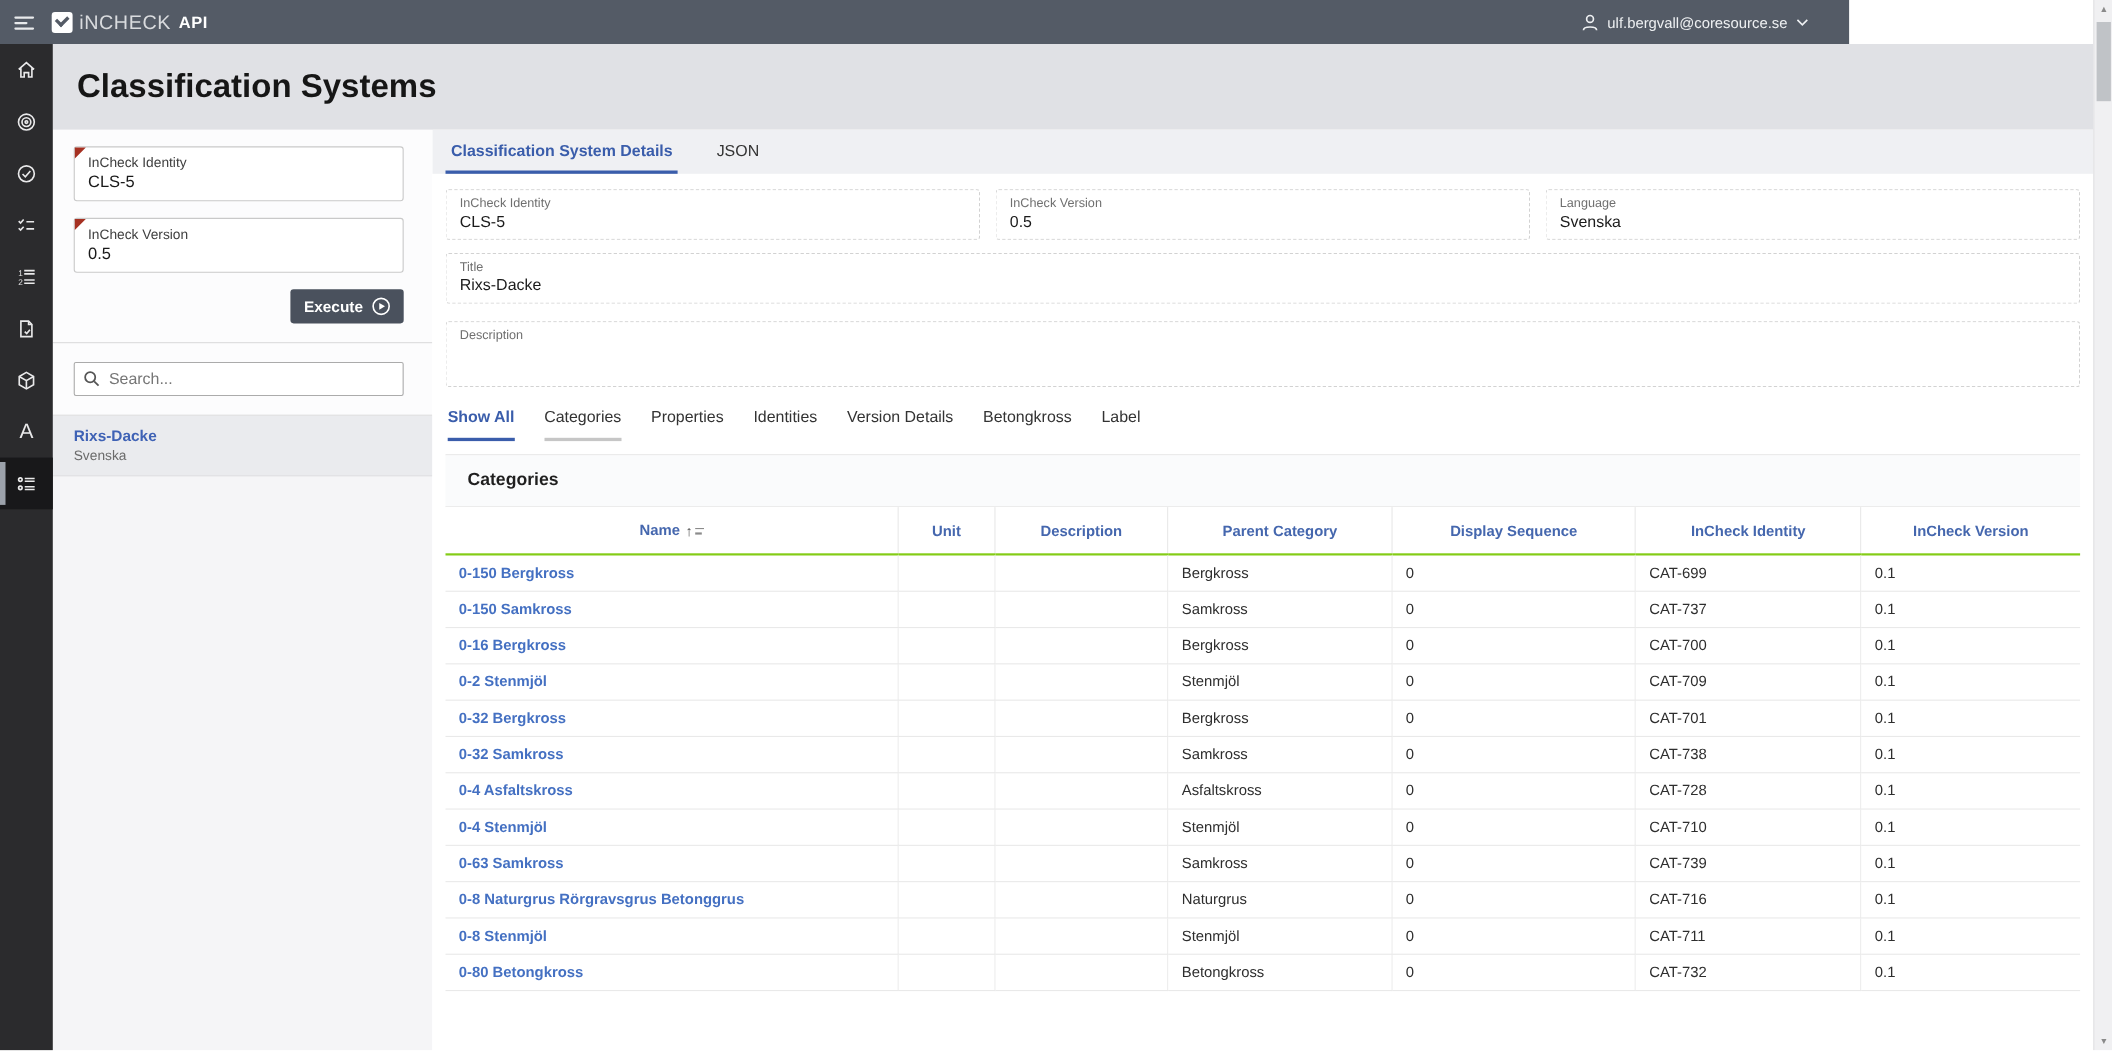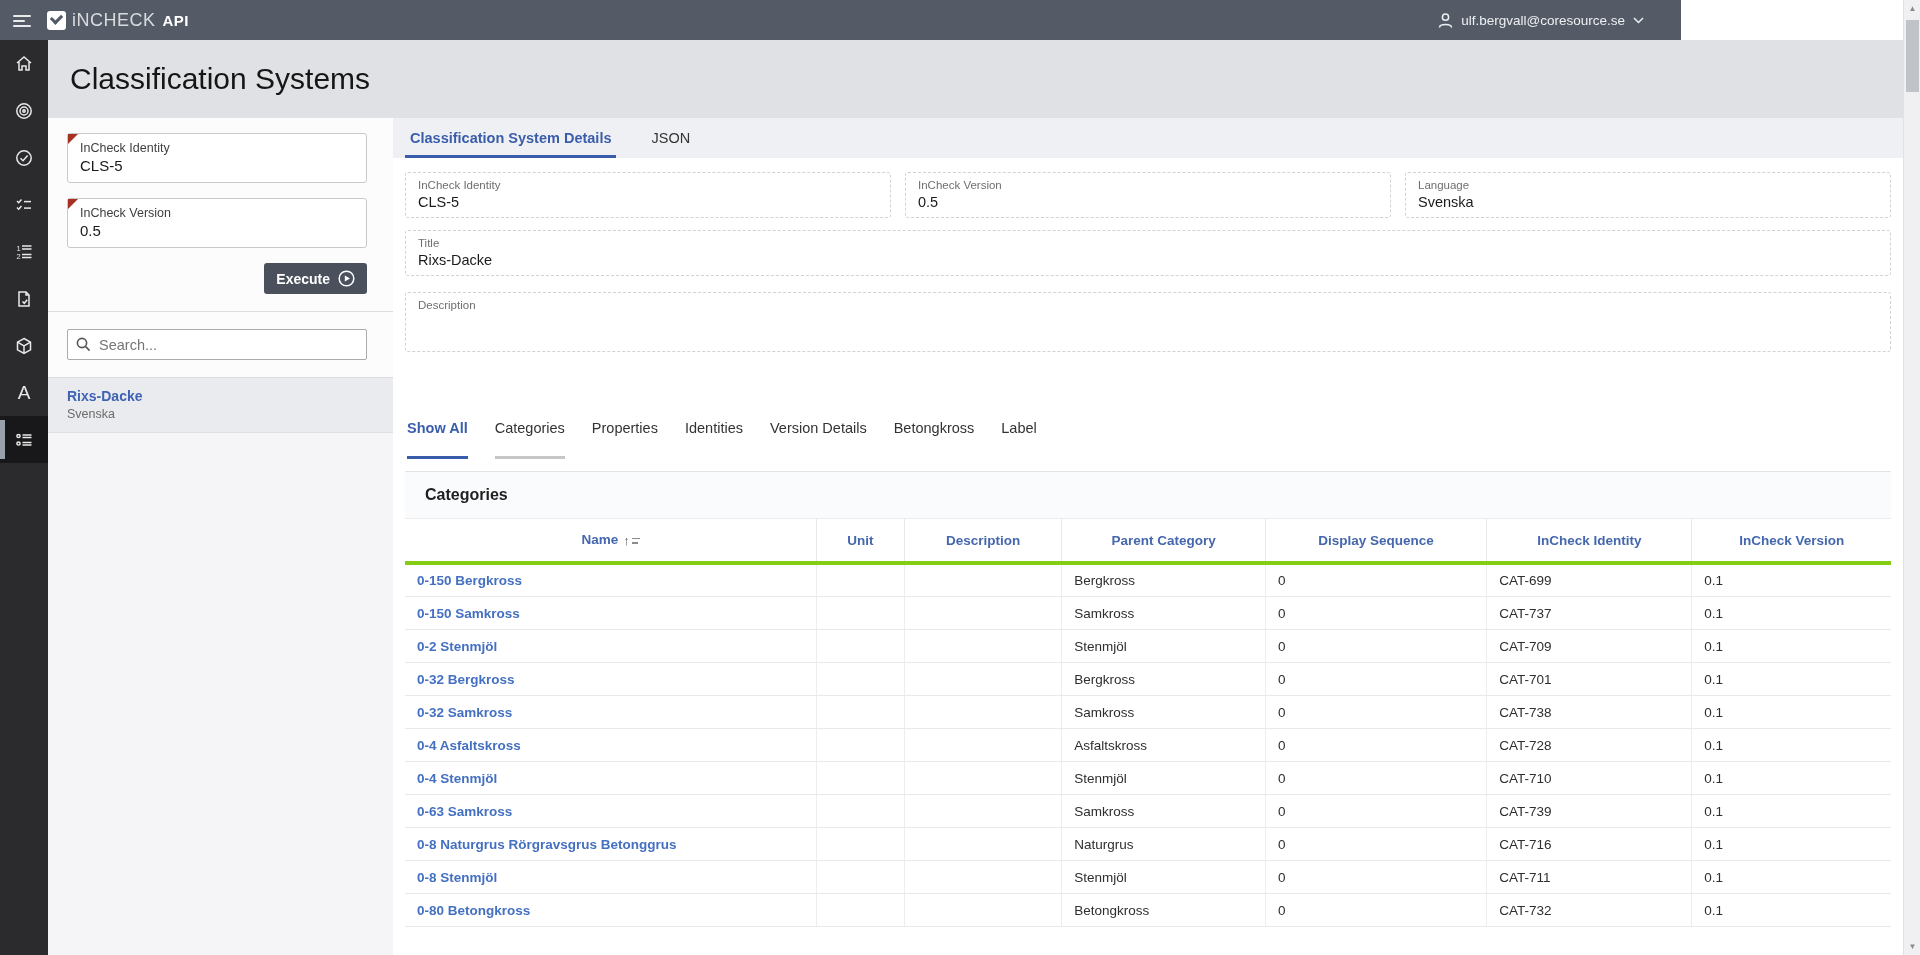--- a/index.html
+++ b/index.html
@@ -42,21 +42,21 @@
   .side-item { width:48px; height:47px; display:flex; align-items:center; justify-content:center;
                cursor:pointer; position:relative; }
   .side-item.active { background:#18181a; }
   .side-item.active .indicator { position:absolute; left:0; top:4px; width:5px; height:39px; background:#9ba1aa; }
   .side-item svg { stroke:#e9e9ea; fill:none; stroke-width:1.5; }
   .side-item .glyph-a { color:#e9e9ea; font-size:19px; font-weight:400; }
 
   
   .page-header { position:absolute; left:48px; top:40px; width:1855px; height:78px; background:#e0e1e5; }
   .page-title { position:absolute; left:22px; top:50%; transform:translateY(-50%);
-                font-size:30px; font-weight:400; color:#161616; }
+                font-size:30px; font-weight:700; color:#161616; }
 
   
   .left-panel { position:absolute; left:48px; top:118px; width:345px; height:837px; background:#fcfcfd;
                 display:flex; flex-direction:column; }
   .form-area { padding:15px 25px 0 19px; }
   .field-box { position:relative; width:300px; background:#fff; border:1px solid #c9c9c9; border-radius:3px;
                padding:7px 10px 6px 12px; margin-bottom:15px; min-height:50px; }
   .field-box .req { position:absolute; left:0; top:0; width:0; height:0;
                     border-top:10px solid #a63122; border-right:10px solid transparent; }
   .field-label { font-size:12.5px; color:#404040; }
@@ -88,30 +88,30 @@
   .content { padding:0 12px; }
   .detail-row { display:flex; gap:14px; margin-top:14px; }
   .detail-box { border:1px dashed #d2d2d2; border-radius:3px; padding:6px 12px; height:46px; background:#fff; }
   .detail-box.third { flex:1; }
   .detail-box.full { margin-top:12px; }
   .detail-box.desc { margin-top:16px; height:60px; }
   .detail-label { font-size:11.5px; color:#6f6f6f; }
   .detail-value { font-size:14.5px; color:#1b1b1b; margin-top:3px; min-height:17px; }
 
   .section-tabs { display:flex; gap:27px; margin-top:20px; padding-left:2px; }
-  .stab { font-size:14.5px; color:#333; padding-bottom:20px; border-bottom:3px solid transparent; cursor:pointer;margin-top:48px; }
+  .stab { font-size:14.5px; color:#333; padding-bottom:10px; border-bottom:3px solid transparent; cursor:pointer; }
   .stab.active { color:#3a5dab; font-weight:700; border-bottom-color:#3a5dab; }
   .stab.inview { border-bottom-color:#c6c6c6; }
 
   .cat-card { margin-top:12px; border-top:1px solid #e3e3e3; }
   .cat-band { background:#fafbfc; padding:14px 20px; font-size:16px; font-weight:600; color:#1f1f1f;
               border-bottom:1px solid #ececec; }
   table.cat { width:100%; border-collapse:collapse; table-layout:fixed; }
   table.cat th { color:#4567ae; font-size:13.5px; font-weight:600; text-align:center; padding:13px 6px;
-                 border-right:1px solid #e8e8e8; border-bottom:4px solid #84cc16; background:#fff; cursor:pointer; }
+                 border-right:1px solid #e8e8e8; border-bottom:2px solid #84cc16; background:#fff; cursor:pointer; }
   table.cat th:last-child { border-right:none; }
   table.cat td { font-size:13.5px; color:#2e2e2e; padding:8px 12px; border-right:1px solid #ededed;
                  border-bottom:1px solid #e9e9e9; height:33px; overflow:hidden; white-space:nowrap; }
   table.cat td:last-child { border-right:none; }
   table.cat a { color:#4470c2; text-decoration:none;font-weight:bold; }
   .sort-ind { display:inline-flex; align-items:center; margin-left:5px; vertical-align:-1px; }
   .sort-ind .arr { font-size:13px; color:#555; font-weight:400; }
   .sort-bars { display:inline-flex; flex-direction:column; gap:3px; margin-left:2px; }
   .sort-bars i { display:block; height:1.5px; background:#8b8b8b; }
   .sort-bars i:nth-child(1){ width:8px; } .sort-bars i:nth-child(2){ width:6px; }
@@ -343,20 +343,29 @@
               <tr>
                 <td><a href="#">0-150 Samkross</a></td>
                 <td></td>
                 <td></td>
                 <td>Samkross</td>
                 <td>0</td>
                 <td>CAT-737</td>
                 <td>0.1</td>
               </tr>
               <tr>
+                <td><a href="#">0-16 Bergkross</a></td>
+                <td></td>
+                <td></td>
+                <td>Bergkross</td>
+                <td>0</td>
+                <td>CAT-700</td>
+                <td>0.1</td>
+              </tr>
+              <tr>
                 <td><a href="#">0-2 Stenmjöl</a></td>
                 <td></td>
                 <td></td>
                 <td>Stenmjöl</td>
                 <td>0</td>
                 <td>CAT-709</td>
                 <td>0.1</td>
               </tr>
               <tr>
                 <td><a href="#">0-32 Bergkross</a></td>

